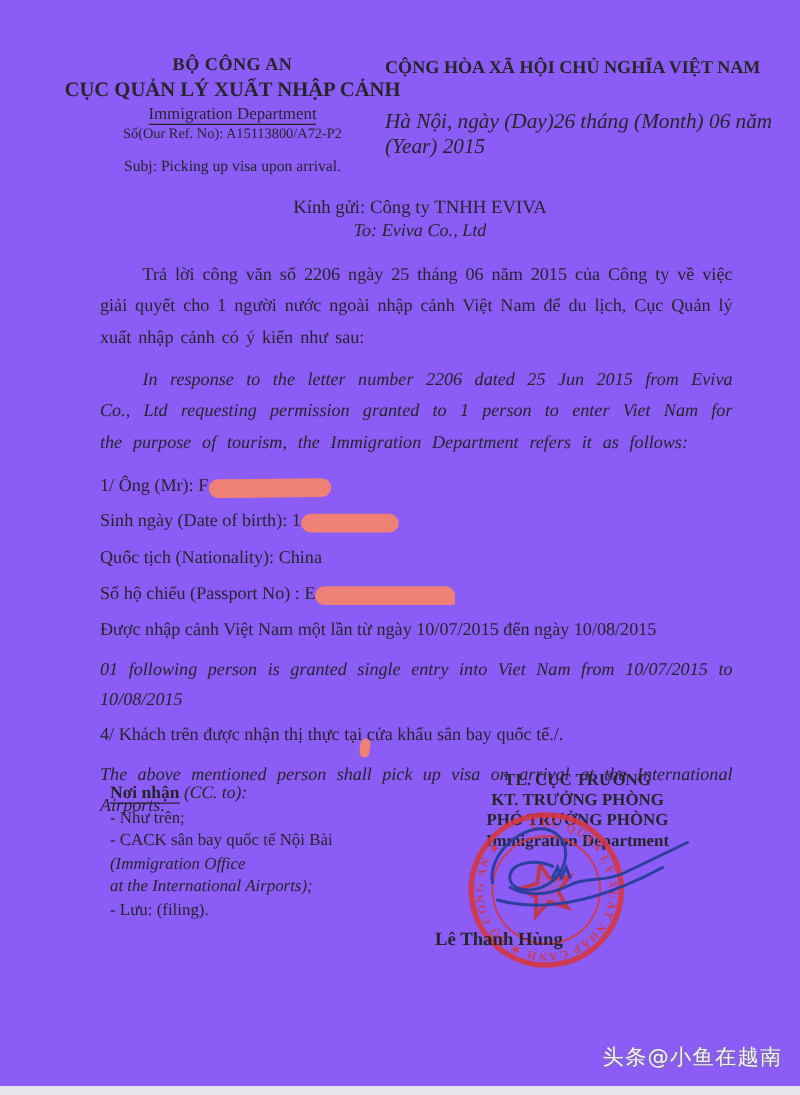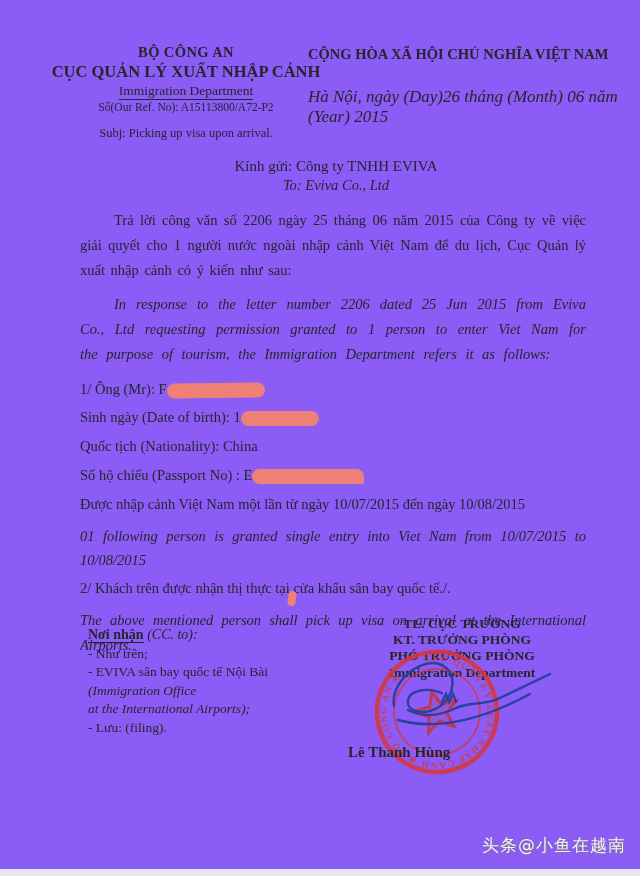--- a/index.html
+++ b/index.html
@@ -107,34 +107,34 @@
       </div>
       <div class="dline">
         <span>Sinh ngày (Date of birth): 1</span><span class="redact dob"></span>
       </div>
       <div class="dline">Quốc tịch (Nationality): China</div>
       <div class="dline">
         <span>Số hộ chiếu  (Passport No) : E</span><span class="redact pass"></span>
       </div>
       <div class="dline">Được nhập cảnh Việt Nam một lần từ ngày 10/07/2015 đến ngày 10/08/2015</div>
       <div class="dline wrap it">01 following person is granted single entry into Viet Nam from 10/07/2015 to 10/08/2015</div>
-      <div class="dline">2/ Khách trên được nhận thị thực tại cửa khẩu sân bay quốc tế./.</div>
+      <div class="dline">4/ Khách trên được nhận thị thực tại cửa khẩu sân bay quốc tế./.</div>
       <div class="dline wrap it">The above mentioned person shall pick up visa on arrival at the International Airports.</div>
     </div>
   </div>
 
   <div class="red-mark"></div>
 
   <div class="cc-block">
     <div class="cc-title">
       <span class="t-vi">Nơi nhận</span>
       <span class="t-en">(CC. to):</span>
     </div>
     <div class="cc-item">- Như trên;</div>
-    <div class="cc-item">- EVIVA sân bay quốc tế  Nội Bài</div>
+    <div class="cc-item">- CACK sân bay quốc tế  Nội Bài</div>
     <div class="cc-item it">(Immigration Office</div>
     <div class="cc-item it">at the International Airports);</div>
     <div class="cc-item">- Lưu: (filing).</div>
   </div>
 
   <div class="sig-block">
     <div class="sig-line">TL. CỤC TRƯỞNG</div>
     <div class="sig-line">KT. TRƯỞNG PHÒNG</div>
     <div class="sig-line">PHÓ TRƯỞNG PHÒNG</div>
     <div class="sig-line">Immigration Department</div>

